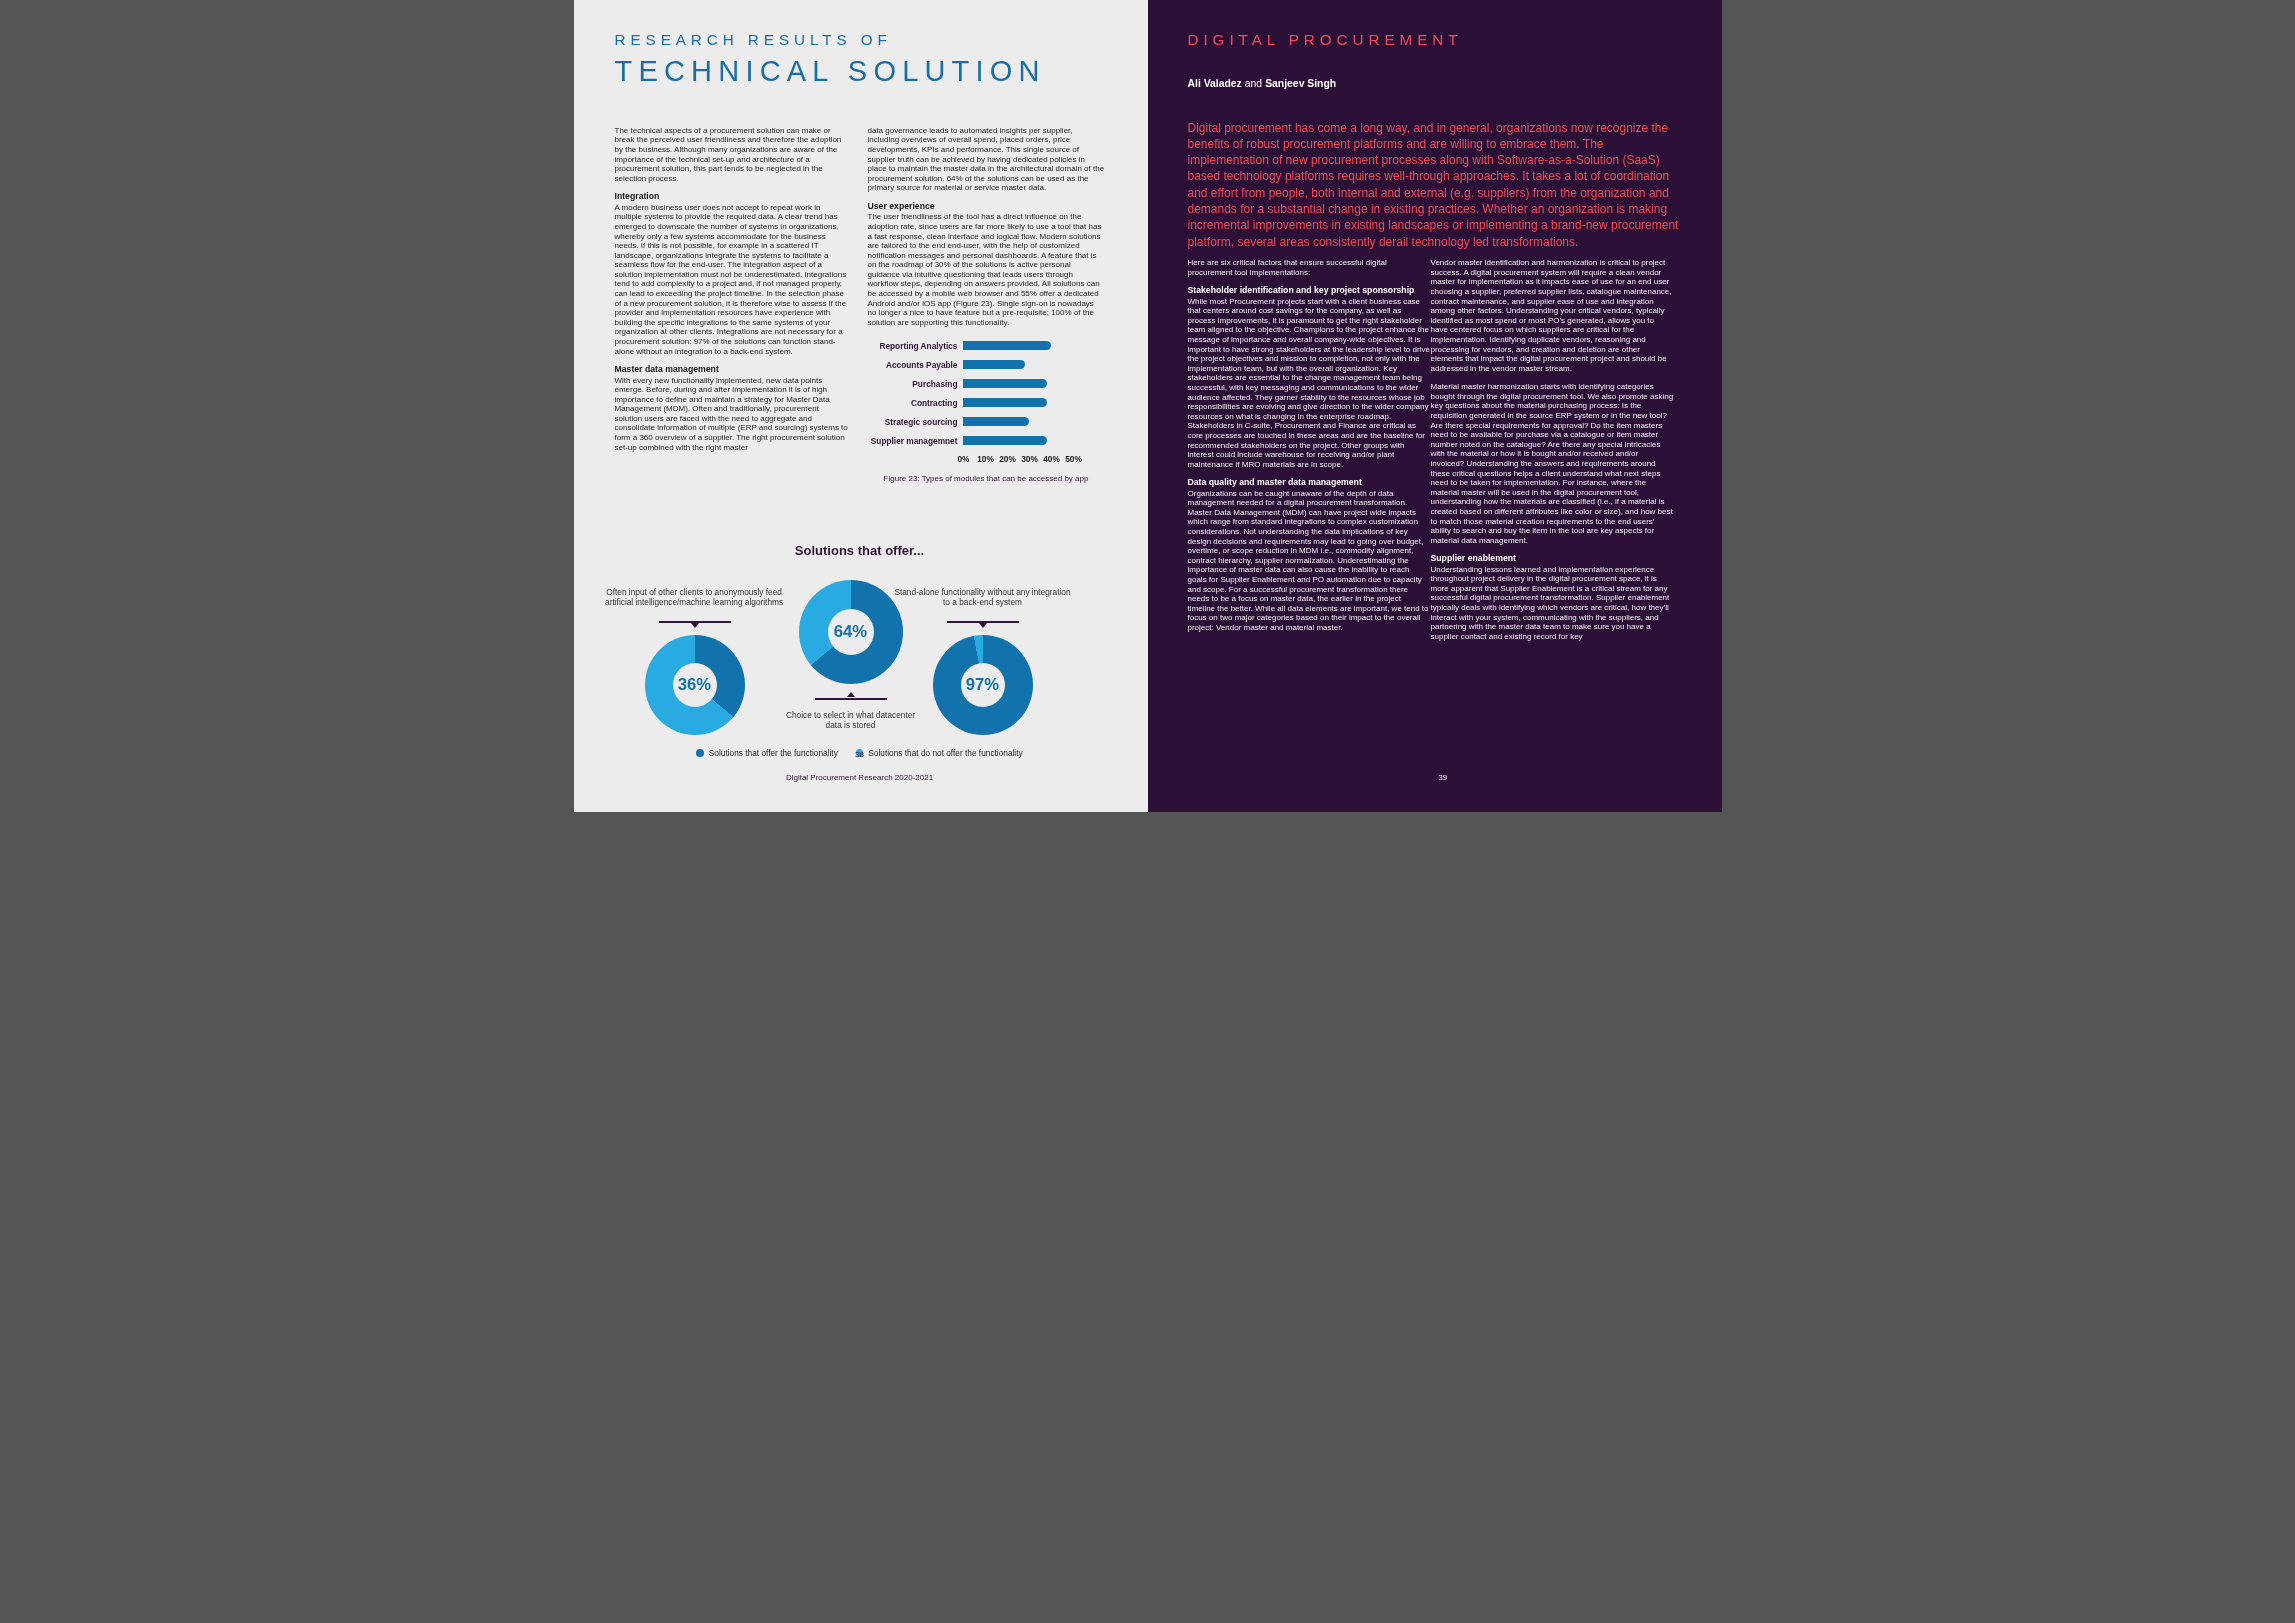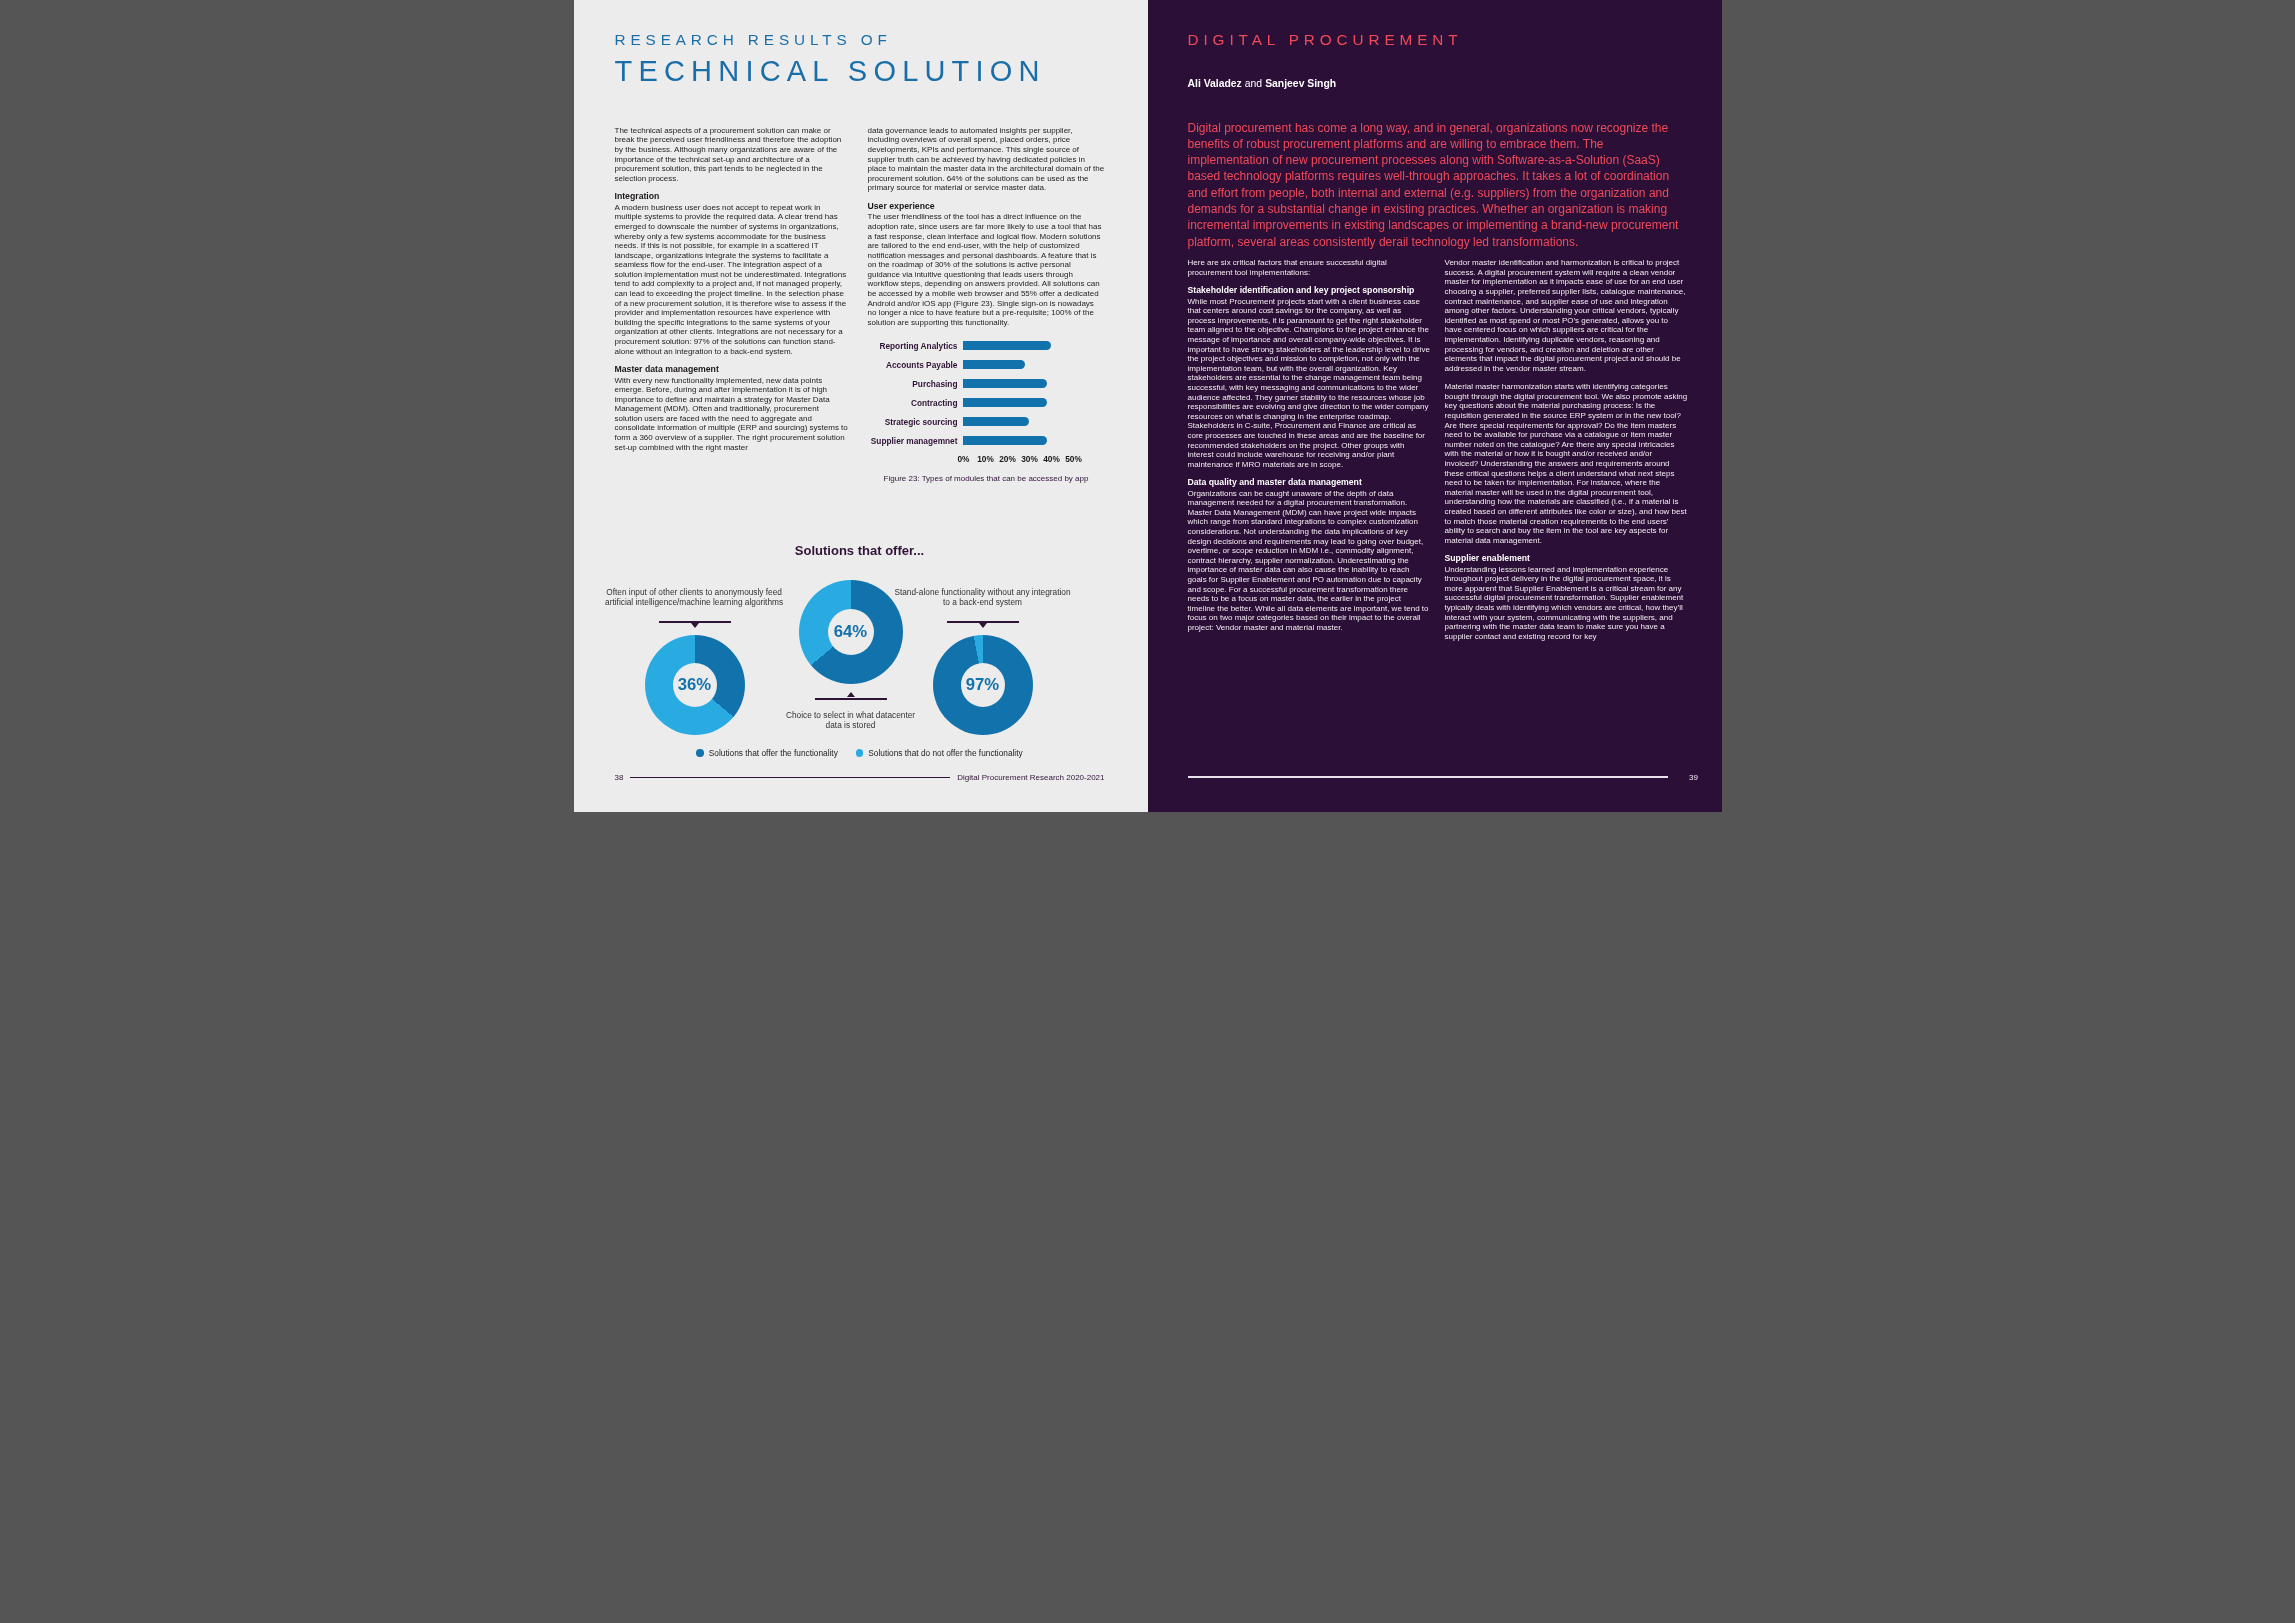--- a/index.html
+++ b/index.html
@@ -19,21 +19,21 @@
 
   .byline{margin-top:29px;font-size:10.4px;color:#ffffff;display:flex;gap:3px;align-items:flex-end;}
   .byline b{font-weight:bold;}
   .intro{margin-top:31px;font-size:12px;line-height:16.3px;color:#f04a5a;max-width:500px;}
 
   .cols{display:flex;margin-top:37px;}
   .cols-r{display:flex;margin-top:8.3px;}
   .col{width:237px;font-size:8px;line-height:9.6px;}
   .col + .col{margin-left:19px;}
   .colr{width:243px;font-size:8px;line-height:9.6px;}
-  .colr + .colr{margin-left:14px;}
+  .colr + .colr{}
   .col p,.colr p{margin:0 0 9px 0;}
   .col h4{font-size:8.7px;margin:0 0 0.7px 0;color:#1b1718;}
   .colr h4{font-size:8.7px;margin:0 0 0.7px 0;color:#ffffff;}
 
   
   .bar-chart{margin-top:5.6px;}
   .bar-row{display:flex;align-items:center;height:19px;}
   .bar-label{width:90px;text-align:right;font-weight:bold;color:#301437;font-size:8.3px;padding-right:5.6px;line-height:1;}
   .bar-track{width:110px;}
   .hbar{height:9px;background:#1272ab;border-radius:0 4.9px 4.9px 0;}
@@ -67,21 +67,21 @@
   .donut-c{width:100px;height:100px;left:318px;top:92px;}
   .donut-b{width:104px;height:104px;left:184px;top:37px;}
   .donut .hole{position:absolute;inset:28px;background:#ececec;border-radius:50%;
      display:flex;align-items:center;justify-content:center;font-weight:bold;color:#1272ab;font-size:16.7px;}
   .donut-b .hole{inset:29px;}
   .legend{position:absolute;top:205px;left:0;width:100%;display:flex;justify-content:center;gap:18px;}
   .legend-item{display:flex;align-items:center;gap:4.9px;font-size:8.3px;color:#262223;}
   .legend-dot{width:7.6px;height:7.6px;border-radius:50%;display:inline-block;}
 
   
-  .footer{position:absolute;bottom:30.5px;display:flex;align-items:center;gap:7px;font-size:8px;}
+  .footer{position:absolute;bottom:30.5px;display:flex;align-items:center;gap:7px;font-size:8px;flex-direction:column;}
   .footer-l{left:41px;right:43px;color:#301437;}
   .footer-r{left:40px;right:23.6px;color:#f2ecf2;gap:21px;}
   .rule{flex:1;height:0.7px;}
   .rule-dark{background:#301437;}
   .rule-light{background:#e9e2ec;height:1.4px;}
 </style>
 </head>
 <body>
 
 <div class="spread">

